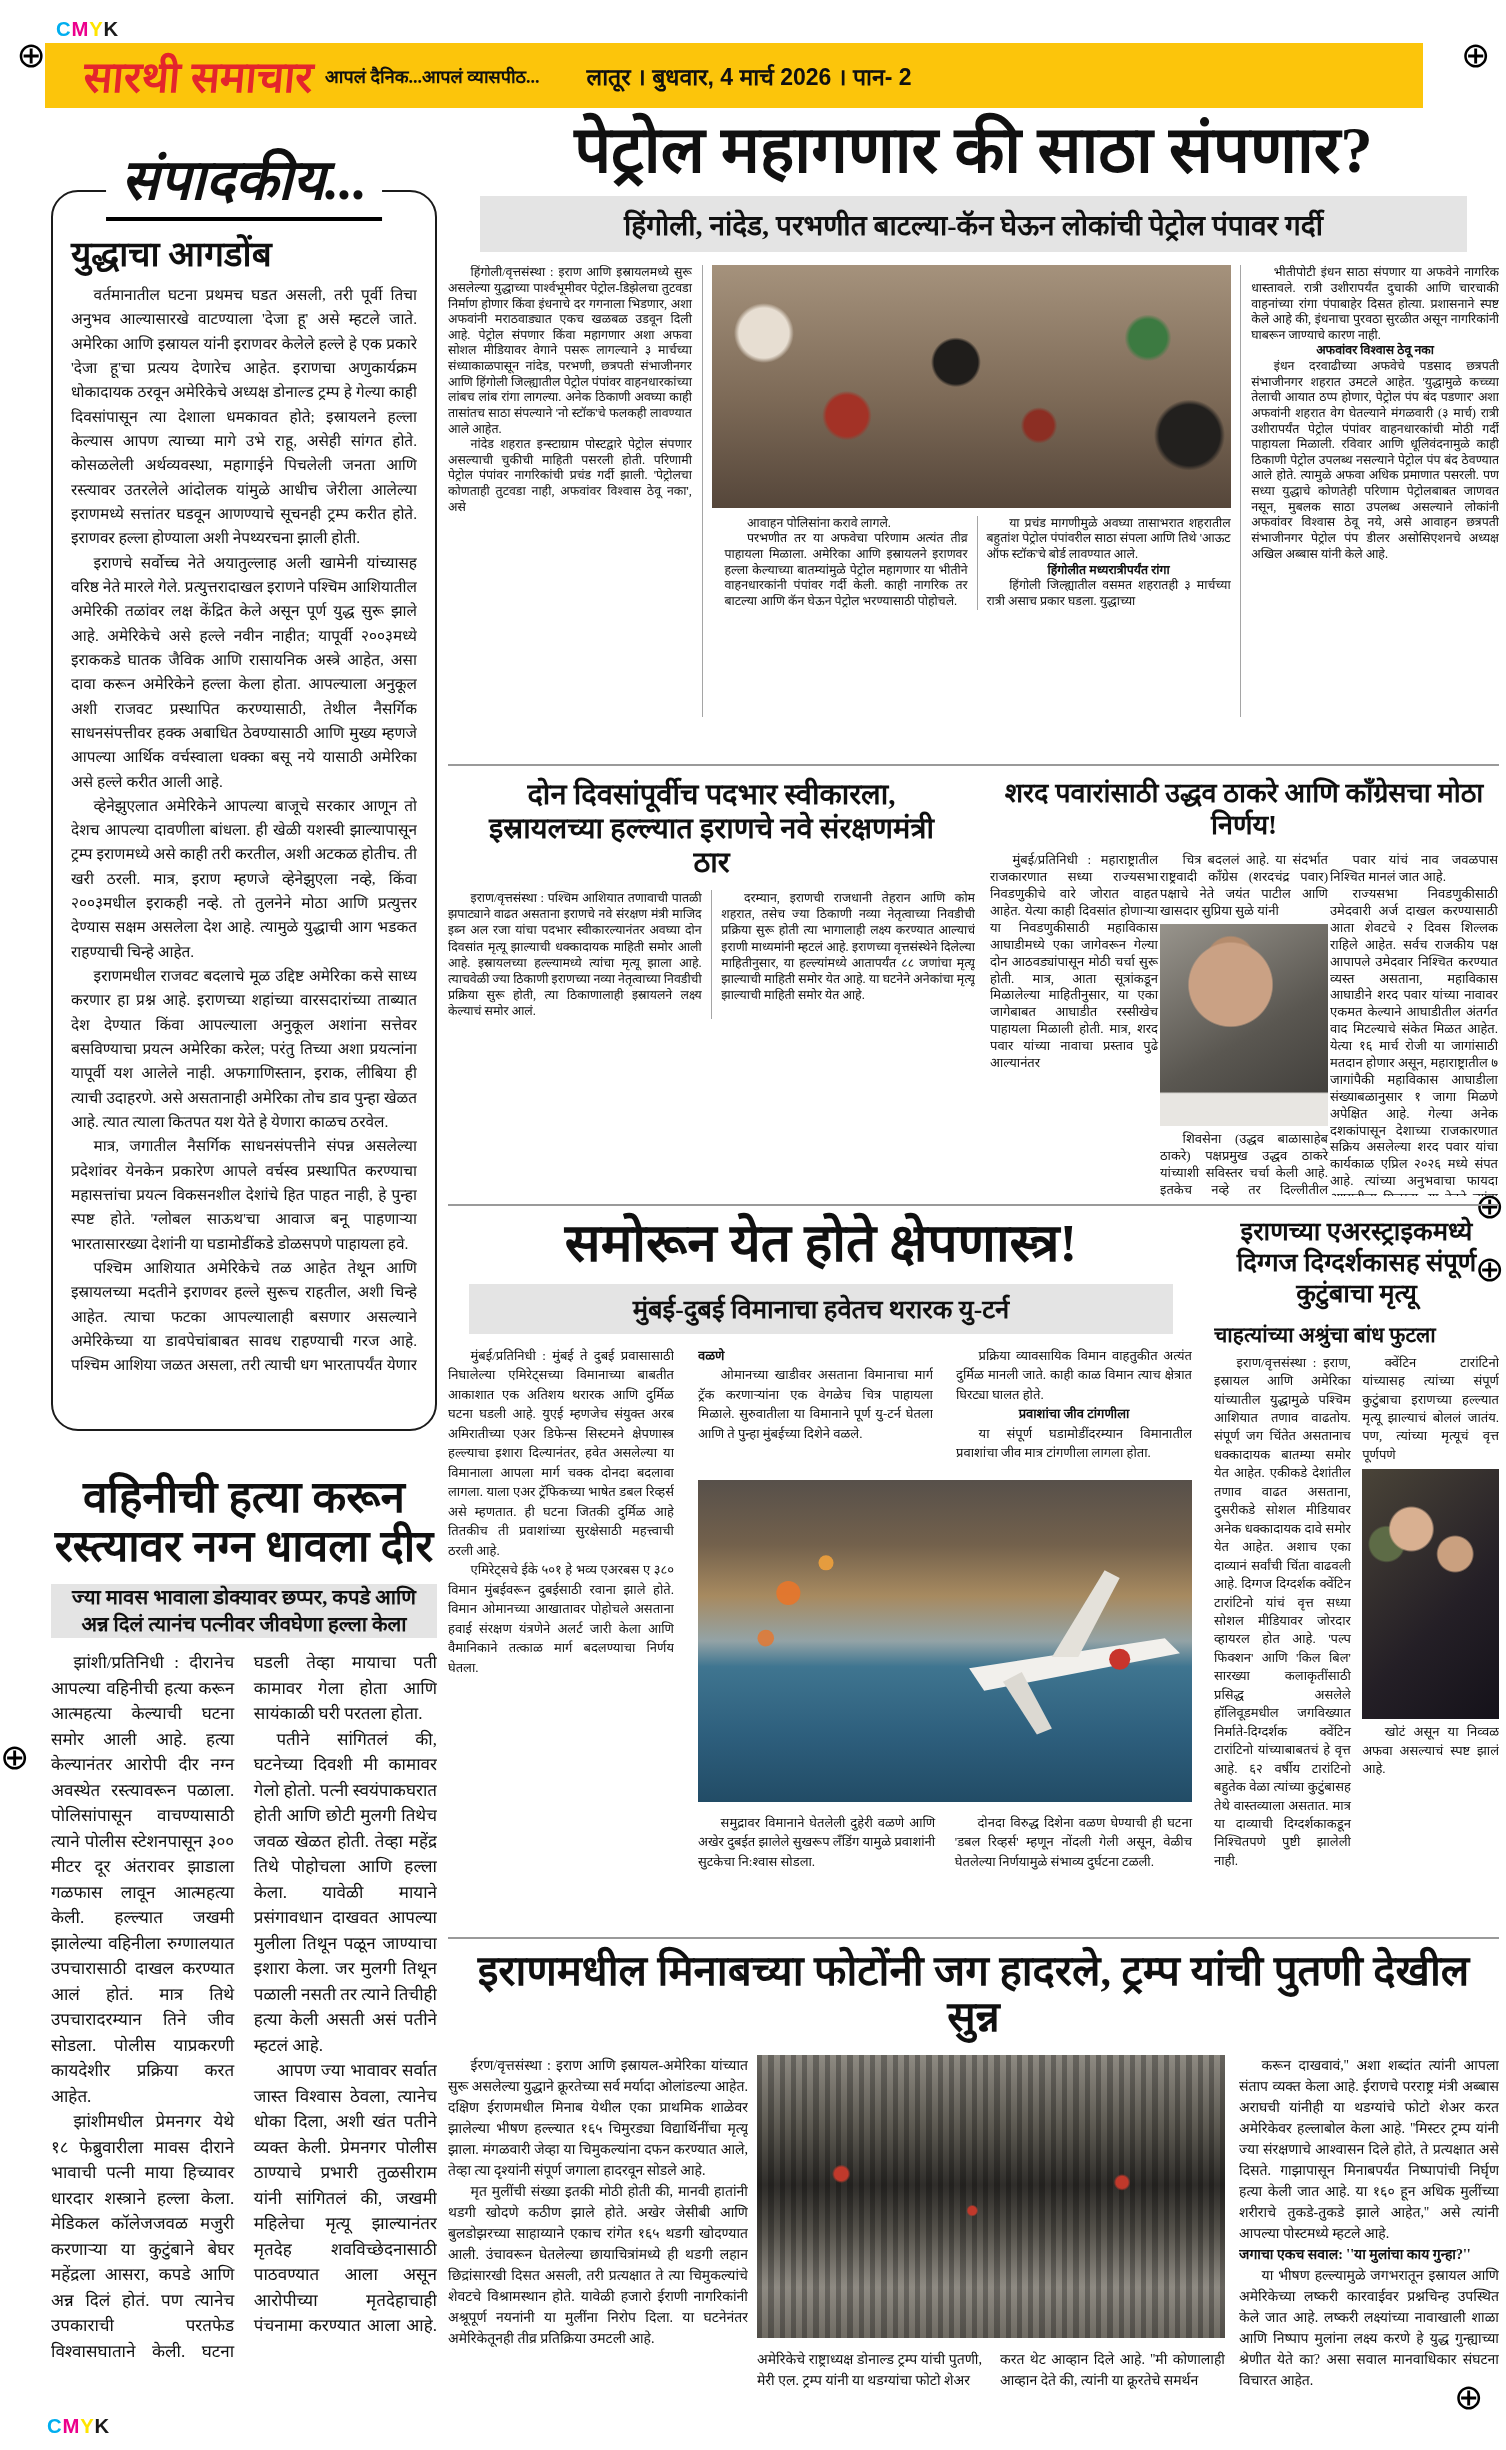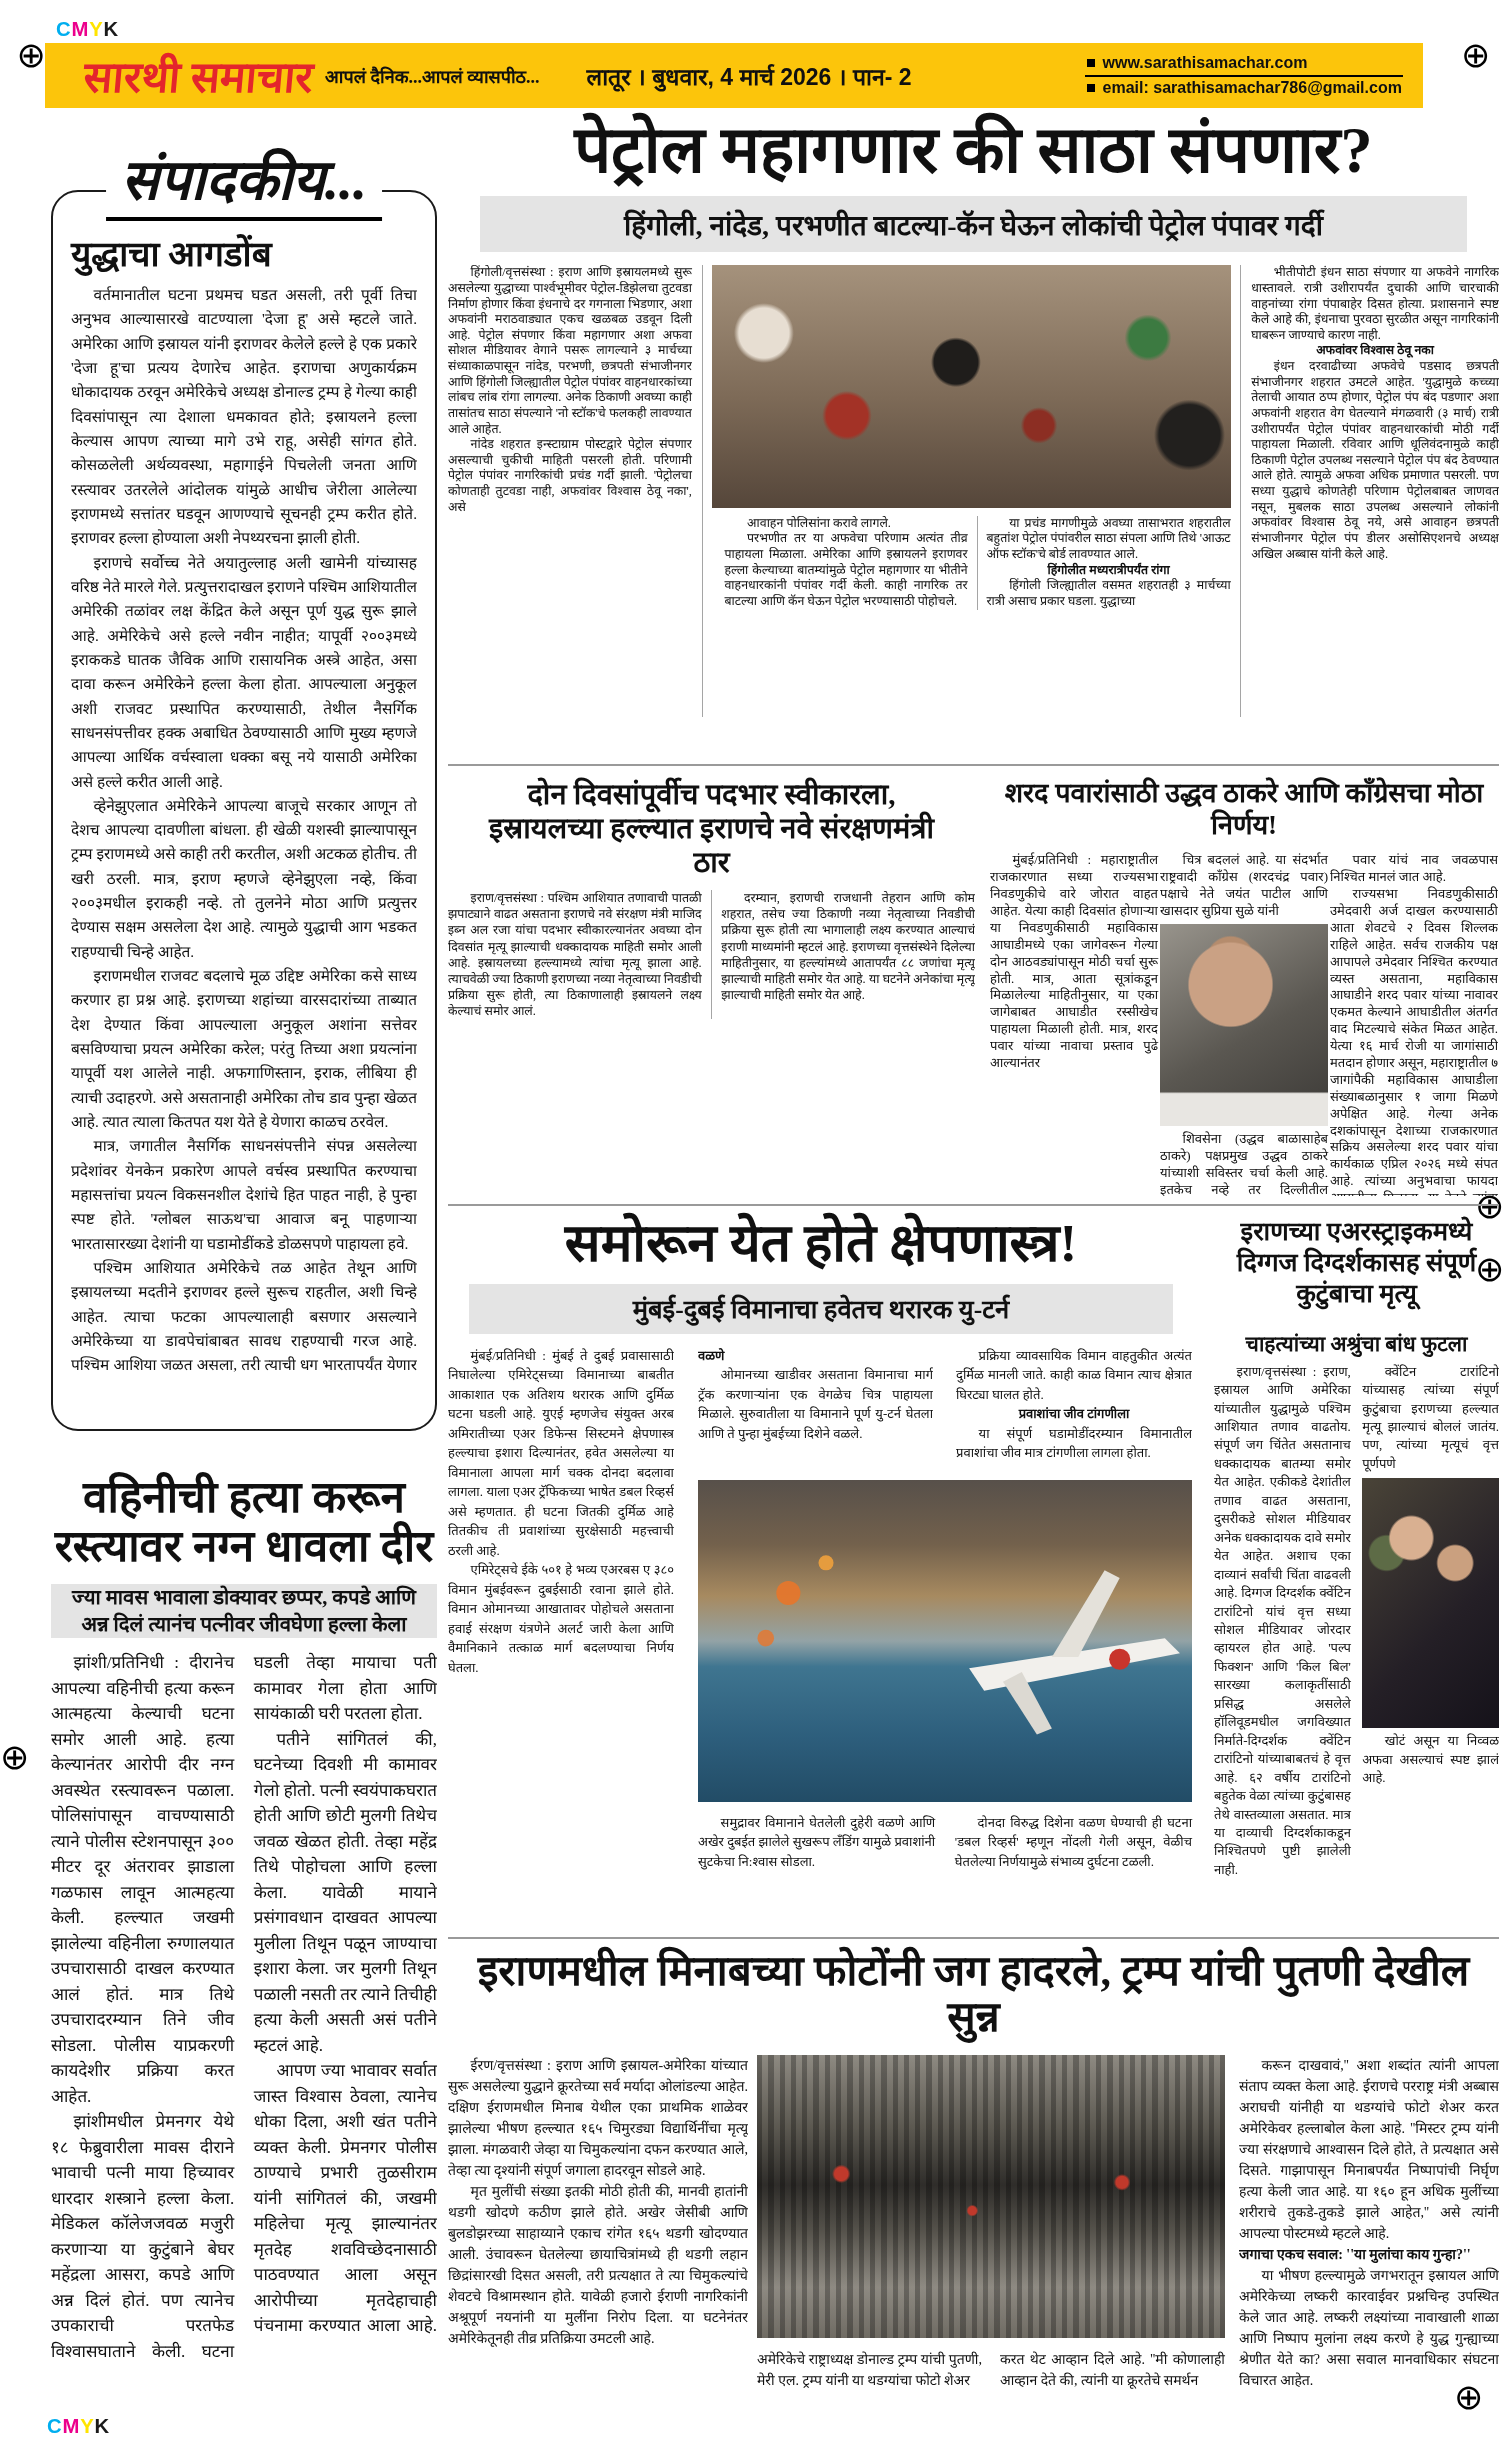--- a/index.html
+++ b/index.html
@@ -76,21 +76,21 @@
   .m-c2{position:absolute;left:250px;top:0;width:235px;height:130px;overflow:hidden;}
   .m-c3{position:absolute;left:508px;top:0;width:236px;height:130px;overflow:hidden;}
   .photo-plane{position:absolute;left:250px;top:134px;width:494px;height:322px;
      background:linear-gradient(180deg,#57504a 0%,#73614c 20%,#a78a60 36%,#93a3a6 50%,#3f7590 58%,#2d5e7c 80%,#224c66 100%);}
   .photo-plane svg{position:absolute;inset:0;}
   .m-below{position:absolute;left:250px;top:467px;width:494px;display:flex;gap:19.6px;}
   .m-below div{flex:1;}
   
   .tarantino{position:absolute;left:1214px;top:1216px;width:285px;height:716px;overflow:hidden;}
   .tarantino h2{font-size:25.6px;font-weight:bold;line-height:1.22;text-align:center;margin:0;}
-  .tarantino .sub{font-size:21px;font-weight:bold;text-align:center;margin:19px 0 6px;}
+  .tarantino .sub{font-size:21px;font-weight:bold;margin:10px 0 6px;}
   .t-cols{display:flex;gap:11.3px;font-size:13px;line-height:1.42;}
   .t-col{flex:1;min-width:0;}
   .photo-tarantino{width:100%;height:250px;margin:4.5px 0;
      background:
        radial-gradient(circle at 36% 24%, #d9b091 0 10%, rgba(0,0,0,0) 11%),
        radial-gradient(circle at 68% 34%, #caa07f 0 9%, rgba(0,0,0,0) 10%),
        radial-gradient(circle at 18% 30%, #5d6b46 0 8%, rgba(0,0,0,0) 9%),
        linear-gradient(135deg,#4a4438 0%,#241f26 60%,#15121a 100%);}
   
   .minab{position:absolute;left:448px;top:1948px;width:1051px;}
@@ -129,30 +129,20 @@
     <span class="c">C</span><span class="m">M</span><span class="y">Y</span><span class="k">K</span>
   </div>
   <div class="cmyk" style="left:47px;top:2415px;">
     <span class="c">C</span><span class="m">M</span><span class="y">Y</span><span class="k">K</span>
   </div>
 
   <div class="masthead">
     <span class="brand">सारथी समाचार</span>
     <span class="tagline">आपलं दैनिक...आपलं व्यासपीठ...</span>
     <span class="dateline">लातूर । बुधवार, 4 मार्च 2026 । पान- 2</span>
-    <div class="mast-contact">
-      <div class="row first">
-        <span class="sqbullet"></span>
-        <span>www.sarathisamachar.com</span>
-      </div>
-      <div class="row">
-        <span class="sqbullet"></span>
-        <span>email: sarathisamachar786@gmail.com</span>
-      </div>
-    </div>
   </div>
 
   <div class="editorial">
     <div class="ed-head">संपादकीय...</div>
     <div class="ed-title">युद्धाचा आगडोंब</div>
     <div class="ed-body news">
       <p>वर्तमानातील घटना प्रथमच घडत असली, तरी पूर्वी तिचा अनुभव आल्यासारखे वाटण्याला 'देजा हू' असे म्हटले जाते. अमेरिका आणि इस्रायल यांनी इराणवर केलेले हल्ले हे एक प्रकारे 'देजा हू'चा प्रत्यय देणारेच आहेत. इराणचा अणुकार्यक्रम धोकादायक ठरवून अमेरिकेचे अध्यक्ष डोनाल्ड ट्रम्प हे गेल्या काही दिवसांपासून त्या देशाला धमकावत होते; इस्रायलने हल्ला केल्यास आपण त्याच्या मागे उभे राहू, असेही सांगत होते. कोसळलेली अर्थव्यवस्था, महागाईने पिचलेली जनता आणि रस्त्यावर उतरलेले आंदोलक यांमुळे आधीच जेरीला आलेल्या इराणमध्ये सत्तांतर घडवून आणण्याचे सूचनही ट्रम्प करीत होते. इराणवर हल्ला होण्याला अशी नेपथ्यरचना झाली होती.</p>
       <p>इराणचे सर्वोच्च नेते अयातुल्लाह अली खामेनी यांच्यासह वरिष्ठ नेते मारले गेले. प्रत्युत्तरादाखल इराणने पश्चिम आशियातील अमेरिकी तळांवर लक्ष केंद्रित केले असून पूर्ण युद्ध सुरू झाले आहे. अमेरिकेचे असे हल्ले नवीन नाहीत; यापूर्वी २००३मध्ये इराककडे घातक जैविक आणि रासायनिक अस्त्रे आहेत, असा दावा करून अमेरिकेने हल्ला केला होता. आपल्याला अनुकूल अशी राजवट प्रस्थापित करण्यासाठी, तेथील नैसर्गिक साधनसंपत्तीवर हक्क अबाधित ठेवण्यासाठी आणि मुख्य म्हणजे आपल्या आर्थिक वर्चस्वाला धक्का बसू नये यासाठी अमेरिका असे हल्ले करीत आली आहे.</p>
       <p>व्हेनेझुएलात अमेरिकेने आपल्या बाजूचे सरकार आणून तो देशच आपल्या दावणीला बांधला. ही खेळी यशस्वी झाल्यापासून ट्रम्प इराणमध्ये असे काही तरी करतील, अशी अटकळ होतीच. ती खरी ठरली. मात्र, इराण म्हणजे व्हेनेझुएला नव्हे, किंवा २००३मधील इराकही नव्हे. तो तुलनेने मोठा आणि प्रत्युत्तर देण्यास सक्षम असलेला देश आहे. त्यामुळे युद्धाची आग भडकत राहण्याची चिन्हे आहेत.</p>
       <p>इराणमधील राजवट बदलाचे मूळ उद्दिष्ट अमेरिका कसे साध्य करणार हा प्रश्न आहे. इराणच्या शहांच्या वारसदारांच्या ताब्यात देश देण्यात किंवा आपल्याला अनुकूल अशांना सत्तेवर बसविण्याचा प्रयत्न अमेरिका करेल; परंतु तिच्या अशा प्रयत्नांना यापूर्वी यश आलेले नाही. अफगाणिस्तान, इराक, लीबिया ही त्याची उदाहरणे. असे असतानाही अमेरिका तोच डाव पुन्हा खेळत आहे. त्यात त्याला कितपत यश येते हे येणारा काळच ठरवेल.</p>

